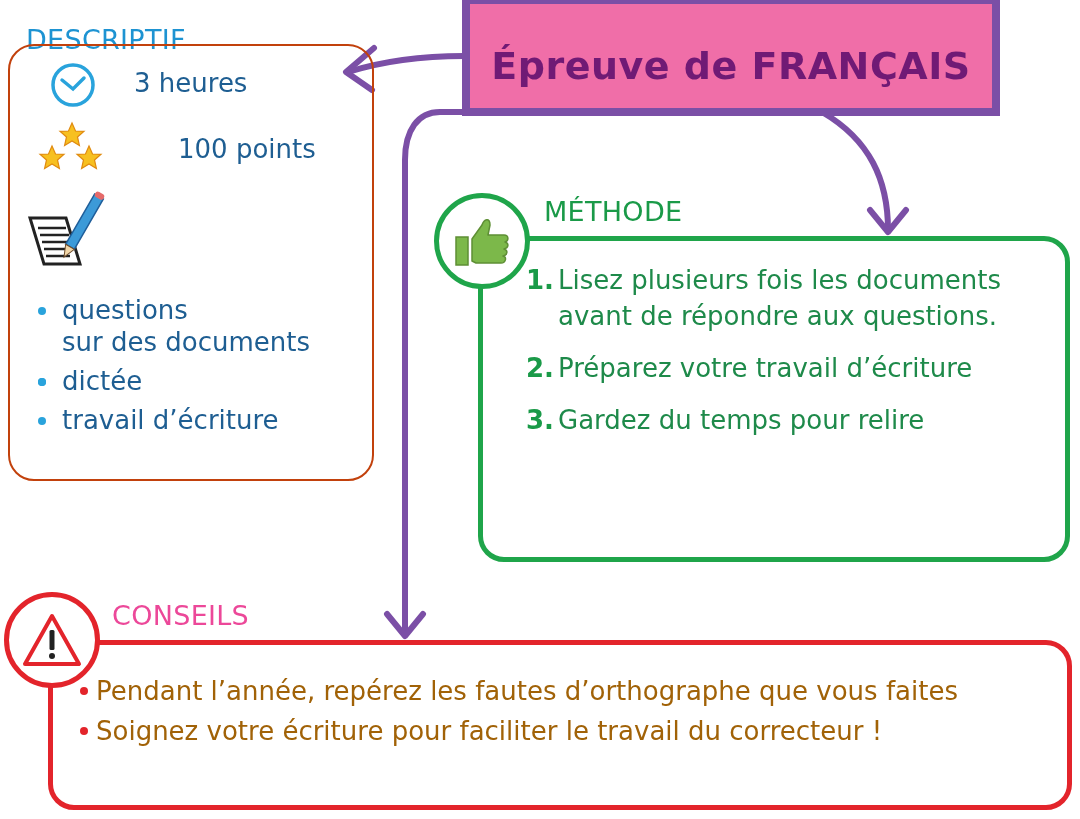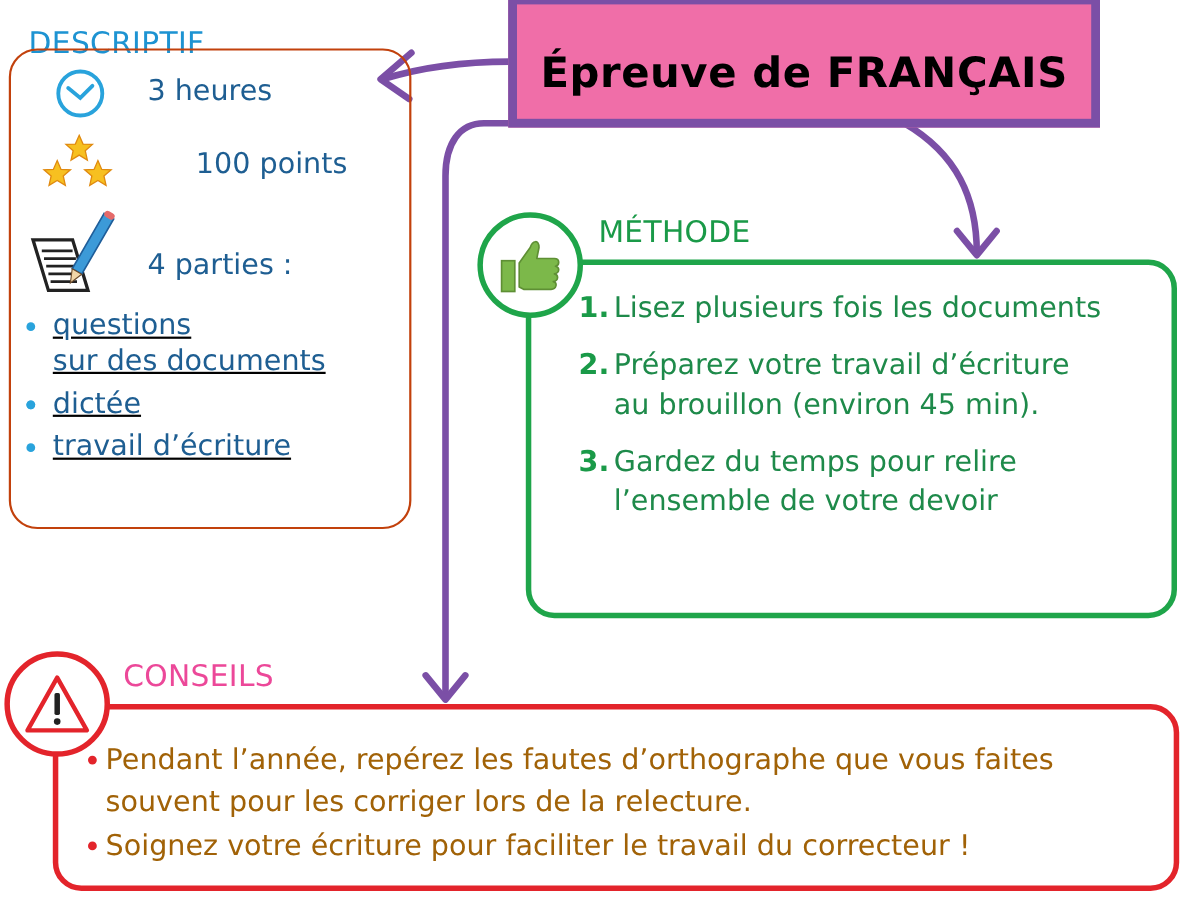--- a/index.html
+++ b/index.html
@@ -4,29 +4,29 @@
 <style>
   html, body { margin: 0; padding: 0; background: #ffffff; }
   body { width: 1080px; height: 819px; position: relative; overflow: hidden;
          font-family: "DejaVu Sans", "Liberation Sans", sans-serif; }
   .abs { position: absolute; }
   svg.connectors { position: absolute; left: 0; top: 0; }
 
   .title-box { left: 462px; top: -4px; width: 522px; height: 104px;
     background: #F06EA8; border: 8px solid #7B4FA6;
     display: flex; align-items: center; justify-content: center; }
-  .title-text { color: #000000; font-weight: bold; font-size: 38px; letter-spacing: 0.5px; margin-top: 20px; }
+  .title-text { color: #701a75; font-weight: bold; font-size: 38px; letter-spacing: 0.5px; margin-top: 20px; }
 
   .section-heading { font-weight: normal; font-size: 27px; letter-spacing: 0.3px; }
   .desc-heading { left: 26px; top: 24px; color: #1D93D2; }
   .desc-box { left: 8px; top: 44px; width: 366px; height: 437px;
     border: 2px solid #c2410c; border-radius: 26px; box-sizing: border-box; }
   .desc-row { position: absolute; left: 124px; color: #1E5E92; font-size: 26px; }
   .desc-icon { position: absolute; }
-  .desc-list { position: absolute; left: 28px; top: 300px; margin: 0; padding: 0; list-style: none; text-decoration: underline; }
+  .desc-list { position: absolute; left: 28px; top: 300px; margin: 14px; padding: 0; list-style: none; }
   .desc-list li { color: #1E5E92; font-size: 26px; line-height: 32px; position: relative; padding-left: 26px; margin-bottom: 7px; }
   .desc-list li .dot { position: absolute; left: 2px; top: 13px; width: 8px; height: 8px; border-radius: 50%; background: #29A3DC; }
 
   .meth-heading { left: 544px; top: 196px; color: #1A9A48; text-align: right; }
   .meth-box { left: 478px; top: 236px; width: 592px; height: 326px;
     border: 5px solid #1FA54A; border-radius: 26px; box-sizing: border-box; }
   .meth-circle { left: 434px; top: 193px; width: 96px; height: 96px; border-radius: 50%;
     border: 5px solid #1FA54A; background: #ffffff; box-sizing: border-box;
     display: flex; align-items: center; justify-content: center; }
   .meth-list { position: absolute; left: 526px; top: 262px; margin: 0; padding: 0; list-style: none; }
@@ -91,21 +91,20 @@
       <line x1="20" y1="56" x2="49" y2="56"></line>
       <line x1="22" y1="63" x2="51" y2="63"></line>
       <line x1="24" y1="70" x2="48" y2="70"></line>
     </g>
     <g transform="rotate(30 60 40)">
       <rect x="55" y="6" width="10" height="58" fill="#3C9AD8" stroke="#1F5E9A" stroke-width="1.5"></rect>
       <rect x="55" y="2" width="10" height="6" rx="3" fill="#E56A6A"></rect>
       <polygon points="55,64 65,64 60,76" fill="#F1D6A8" stroke="#6b4a2a" stroke-width="1"></polygon>
     </g>
   </svg>
-  <div class="desc-row" style="top:180px;">4 parties :</div>
 
   <ul class="desc-list" style="left:12px; top:234px;">
     <li>
       <span class="dot"></span>
       <span>questions</span><br>
       <span>sur des documents</span>
     </li>
     <li>
       <span class="dot"></span>
     </li>
@@ -125,45 +124,44 @@
   <svg width="60" height="56" viewBox="0 0 60 56">
     <rect x="4" y="24" width="12" height="28" fill="#7CB84A" stroke="#5E8F34" stroke-width="1.5"></rect>
     <path d="M20 26 L 30 12 C 32 6, 38 4, 38 12 L 36 22 L 52 22 C 57 22, 57 28, 53 29 C 57 30, 57 35, 52 36 C 56 37, 56 42, 51 43 C 55 44, 54 50, 49 50 L 24 50 L 20 48 Z" fill="#7CB84A" stroke="#5E8F34" stroke-width="1.5" stroke-linejoin="round"></path>
   </svg>
 </div>
 <div class="abs section-heading meth-heading">MÉTHODE</div>
 <ol class="meth-list">
   <li>
     <span class="num">1.</span>
     <span>Lisez plusieurs fois les documents</span><br>
+    <span>avant de répondre aux questions.</span>
   </li>
   <li>
     <span class="num">2.</span>
     <span>Préparez votre travail d’écriture</span><br>
-    <span>au brouillon (environ 45 min).</span>
   </li>
   <li>
     <span class="num">3.</span>
     <span>Gardez du temps pour relire</span><br>
-    <span>l’ensemble de votre devoir</span><br>
+    <br>
   </li>
 </ol>
 
 <div class="abs cons-box"></div>
 <div class="abs cons-circle">
   <svg width="62" height="56" viewBox="0 0 62 56">
     <polygon points="31,4 58,52 4,52" fill="#fff" stroke="#E3242B" stroke-width="4" stroke-linejoin="round"></polygon>
     <rect x="28.5" y="18" width="5" height="20" rx="1.5" fill="#222"></rect>
     <circle cx="31" cy="44" r="3" fill="#222"></circle>
   </svg>
 </div>
 <div class="abs section-heading cons-heading">CONSEILS</div>
 <ul class="cons-list">
   <li>
     <span class="dot"></span>
     <span>Pendant l’année, repérez les fautes d’orthographe que vous faites</span><br>
-    <span>souvent pour les corriger lors de la relecture.</span>
   </li>
   <li>
     <span class="dot"></span>
     <span>Soignez votre écriture pour faciliter le travail du correcteur !</span>
   </li>
 </ul>
 
 </body></html>

